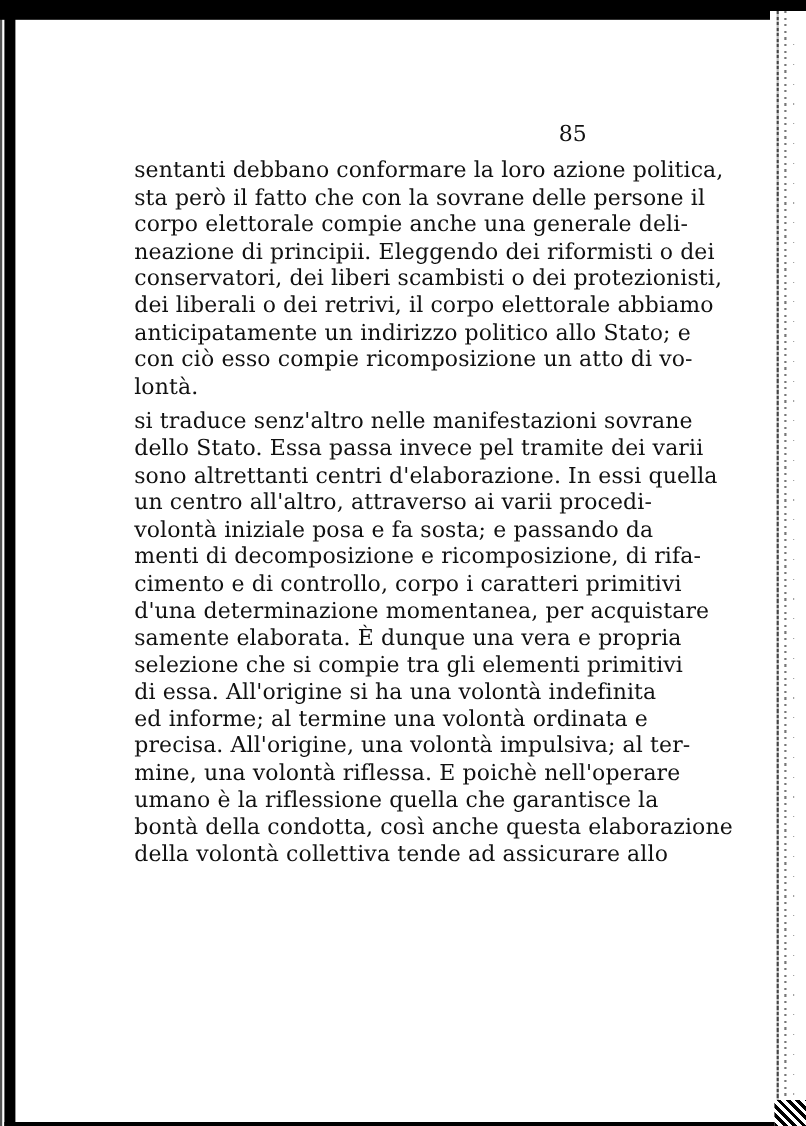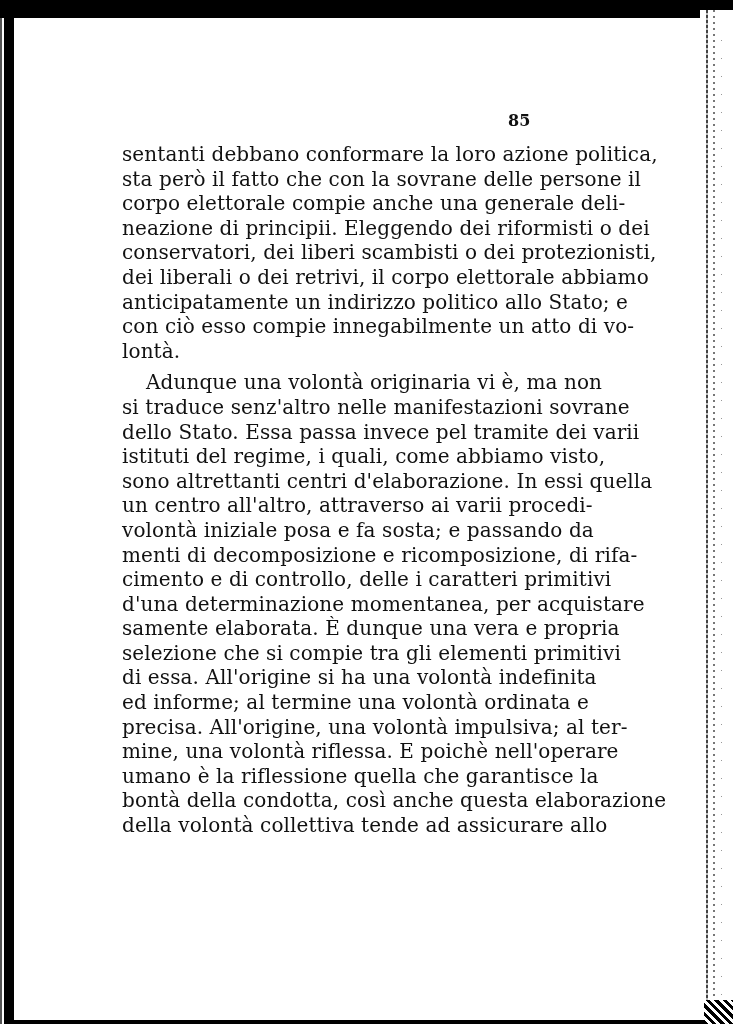--- a/index.html
+++ b/index.html
@@ -50,23 +50,22 @@
     }
     .scan-bottom-right {
       position: absolute; left: 704px; top: 1000px; width: 29px; height: 24px;
       background: repeating-linear-gradient(45deg, #000 0 3px, #fff 3px 6px);
     }
 
     .page-number {
       position: absolute;
       left: 508px;
       top: 112px;
-      font-size: 16px;
+      font-size: 20px;
       line-height: 18px;
-      font-weight: bold;
     }
 
     .text-block {
       position: absolute;
       left: 122px;
       top: 142px;
       width: 408px;
     }
     .line {
       display: block;
@@ -105,34 +104,32 @@
 
 <div class="text-block">
   <div>
     <span class="line">sentanti debbano conformare la loro azione politica,</span>
     <span class="line">sta però il fatto che con la sovrane delle persone il</span>
     <span class="line">corpo elettorale compie anche una generale deli-</span>
     <span class="line">neazione di principii. Eleggendo dei riformisti o dei</span>
     <span class="line">conservatori, dei liberi scambisti o dei protezionisti,</span>
     <span class="line">dei liberali o dei retrivi, il corpo elettorale abbiamo</span>
     <span class="line">anticipatamente un indirizzo politico allo Stato; e</span>
-    <span class="line">con ciò esso compie innegabilmente un atto di vo-</span>
+    <span class="line">con ciò esso compie ricomposizione un atto di vo-</span>
     <span class="line last">lontà.</span>
   </div>
   <div class="para-gap"></div>
   <div>
-    <span class="line indent">Adunque una volontà originaria vi è, ma non</span>
     <span class="line">si traduce senz'altro nelle manifestazioni sovrane</span>
     <span class="line">dello Stato. Essa passa invece pel tramite dei varii</span>
-    <span class="line">istituti del regime, i quali, come abbiamo visto,</span>
     <span class="line">sono altrettanti centri d'elaborazione. In essi quella</span>
     <span class="line">un centro all'altro, attraverso ai varii procedi-</span>
     <span class="line">volontà iniziale posa e fa sosta; e passando da</span>
     <span class="line">menti di decomposizione e ricomposizione, di rifa-</span>
-    <span class="line">cimento e di controllo, delle i caratteri primitivi</span>
+    <span class="line">cimento e di controllo, corpo i caratteri primitivi</span>
     <span class="line">d'una determinazione momentanea, per acquistare</span>
     <span class="line">samente elaborata. È dunque una vera e propria</span>
     <span class="line">selezione che si compie tra gli elementi primitivi</span>
     <span class="line">di essa. All'origine si ha una volontà indefinita</span>
     <span class="line">ed informe; al termine una volontà ordinata e</span>
     <span class="line">precisa. All'origine, una volontà impulsiva; al ter-</span>
     <span class="line">mine, una volontà riflessa. E poichè nell'operare</span>
     <span class="line">umano è la riflessione quella che garantisce la</span>
     <span class="line">bontà della condotta, così anche questa elaborazione</span>
     <span class="line">della volontà collettiva tende ad assicurare allo</span>

